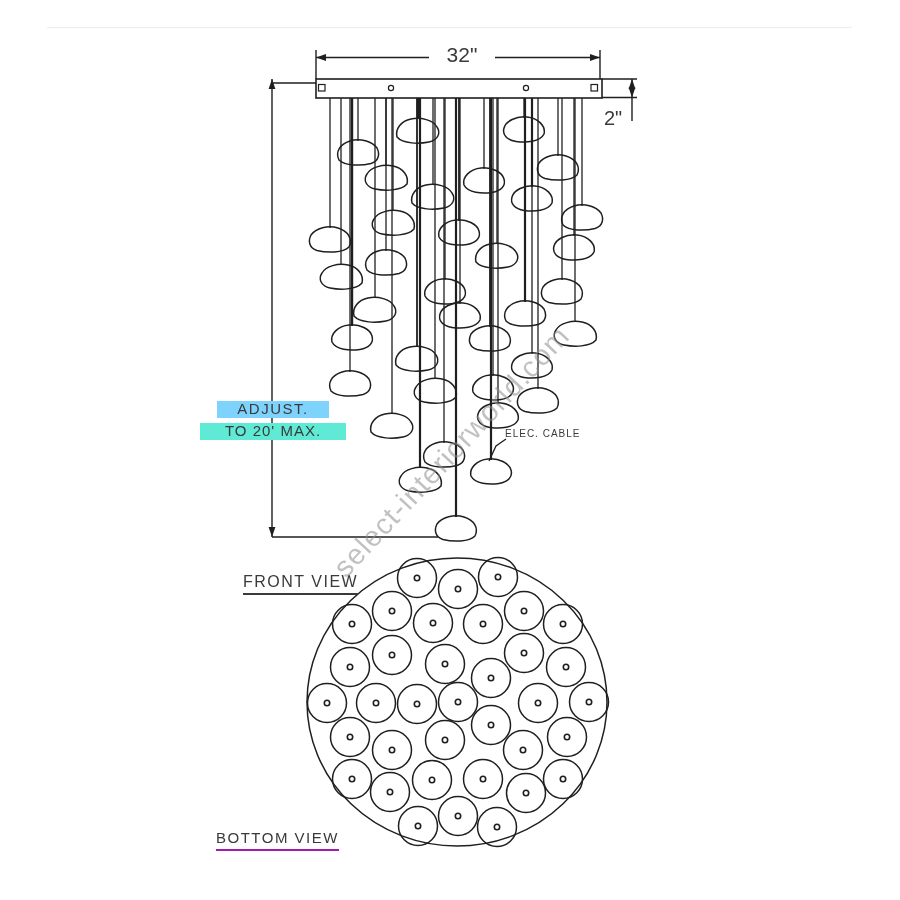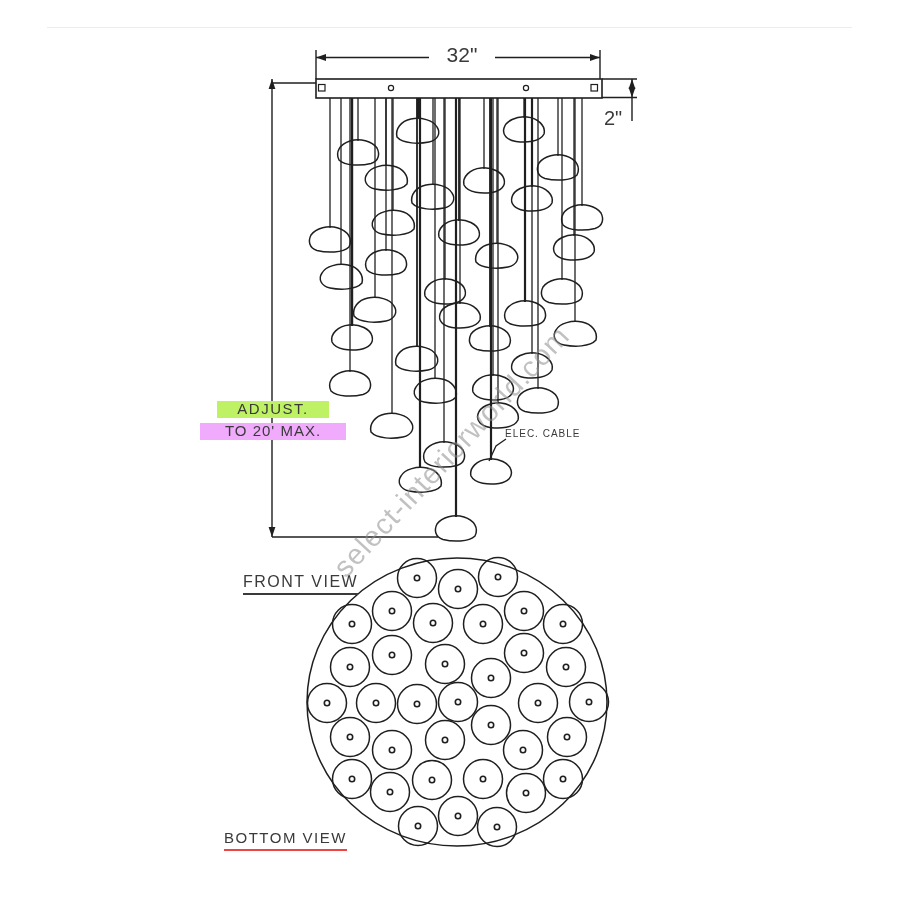--- a/index.html
+++ b/index.html
@@ -3,25 +3,25 @@
 <meta charset="utf-8">
 <style>
   html,body{margin:0;padding:0;background:#fff;}
   #stage{position:relative;width:900px;height:900px;background:#ffffff;overflow:hidden;
          font-family:"Liberation Sans", sans-serif;}
   #drawing{position:absolute;left:0;top:0;}
   .lbl{position:absolute;color:#3a3a3a;white-space:nowrap;line-height:1.1;}
   #top-rule{position:absolute;left:47px;top:27px;width:805px;height:1px;background:#ececec;}
   #dim32{left:429px;top:43px;width:62px;text-align:center;font-size:21px;background:#fff;padding:0 2px;}
   #dim2{left:604px;top:107px;font-size:20px;}
-  #adj1{left:217px;top:401px;width:112px;text-align:center;font-size:15px;background:#bef264;letter-spacing:1.5px;}
-  #adj2{left:200px;top:423px;width:146px;text-align:center;font-size:15px;background:#f0abfc;letter-spacing:1px;}
+  #adj1{left:217px;top:401px;width:112px;text-align:center;font-size:15px;background:#7dd3fc;letter-spacing:1.5px;}
+  #adj2{left:200px;top:423px;width:146px;text-align:center;font-size:15px;background:#5eead4;letter-spacing:1px;}
   #elec{left:505px;top:428px;font-size:10px;letter-spacing:1px;}
   #fv{left:243px;top:545px;font-size:16px;letter-spacing:1.5px;border-bottom:2px solid #3a3a3a;padding-bottom:2px;margin-top:28px;}
-  #bv{left:224px;top:830px;font-size:15px;letter-spacing:1.5px;border-bottom:2px solid #ef4444;padding-bottom:2px;}
+  #bv{left:216px;top:830px;font-size:15px;letter-spacing:1.5px;border-bottom:2px solid #a21caf;padding-bottom:2px;}
   #wm{left:452px;top:452px;transform:translate(-50%,-50%) rotate(-47deg);font-size:29px;
       letter-spacing:1px;color:#8f8f8f;opacity:.55;}
 </style>
 </head>
 <body>
 
 <div id="stage">
   <div id="top-rule"></div>
   <svg id="drawing" width="900" height="900" viewBox="0 0 900 900">
       <g>

